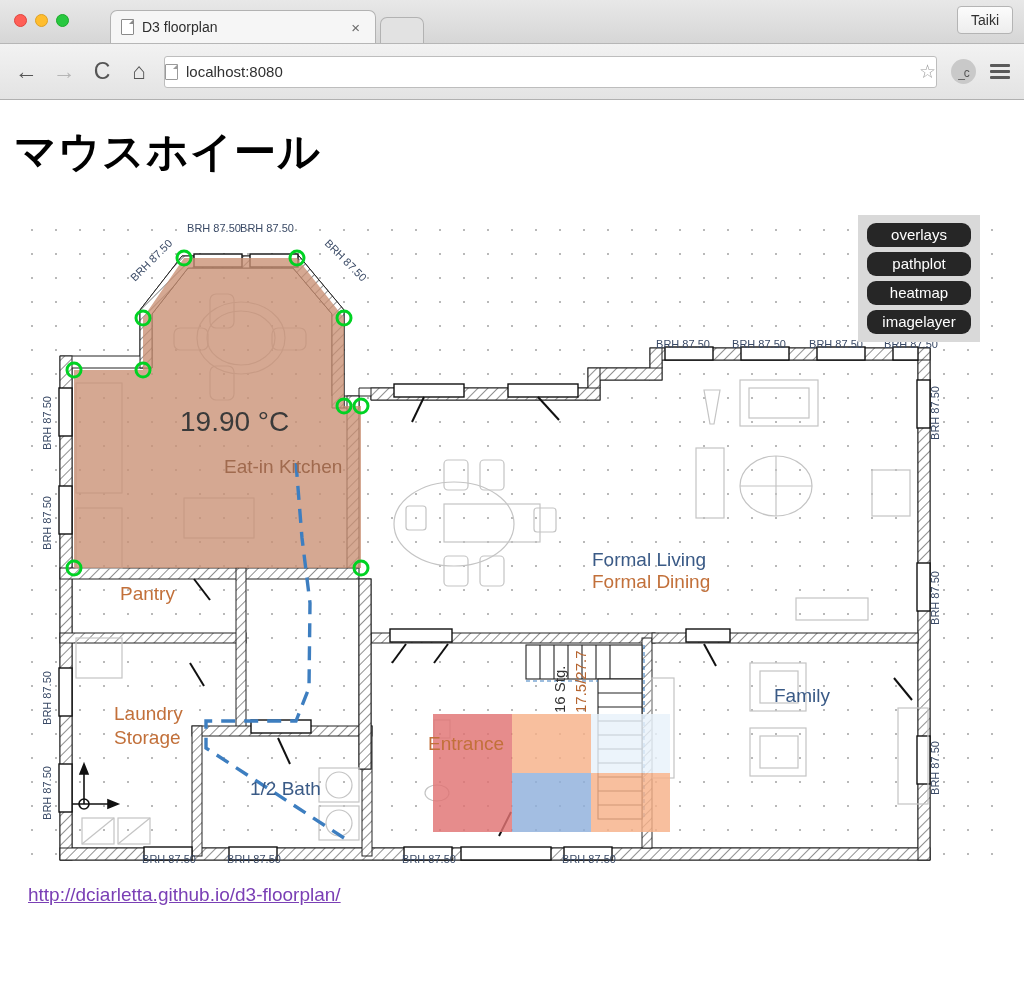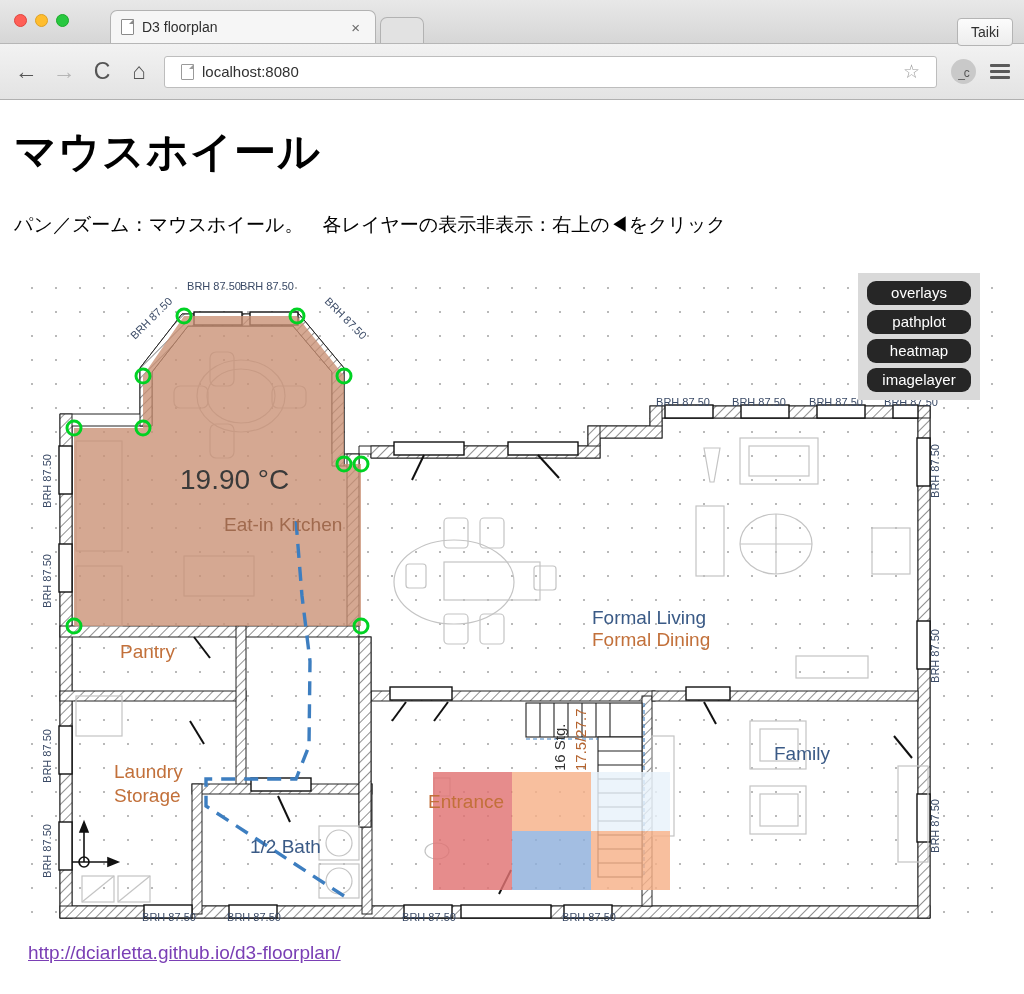--- a/index.html
+++ b/index.html
@@ -47,41 +47,41 @@
   }
   .tab-title { font-size: 14px; color: #2e2e2e; flex: 1; white-space: nowrap; }
   .tab-close { font-size: 15px; color: #6a6a6a; padding: 0 5px; line-height: 1; }
   .newtab {
     width: 44px; height: 26px; margin-left: 4px;
     background: #e2e2e2;
     border: 1px solid #b2b2b2; border-bottom: none;
     border-radius: 7px 7px 0 0;
   }
   .profile-btn {
-    position: absolute; right: 11px; top: 18px;
+    position: absolute; right: 11px; top: 6px;
     padding: 5px 13px;
     font-size: 14px; color: #303030;
     background: linear-gradient(#fcfcfc, #ededed);
     border: 1px solid #b4b4b4; border-radius: 4px;
   }
 
   .toolbar {
     height: 56px;
     background: linear-gradient(#f2f2f2, #e3e3e3);
     border-bottom: 1px solid #b0b0b0;
     display: flex; align-items: center;
     padding: 0 14px; gap: 14px;
   }
   .nav-ico { font-size: 23px; color: #555; line-height: 1; width: 24px; text-align: center; }
   .nav-ico.fwd { color: #b5b5b5; }
   .home-ico { width: 22px; text-align: center; }
   .urlbar {
     flex: 1; height: 32px;
     background: #fff; border: 1px solid #bdbdbd; border-radius: 3px;
-    display: flex; align-items: center; padding: 0 16px; gap: 8px;
+    display: flex; align-items: center; padding: 0 0; gap: 8px;
   }
   .urlbar .page-glyph {
     width: 13px; height: 16px; border: 1px solid #9a9a9a; border-radius: 1px;
     background: #fff; position: relative; flex: none;
   }
   .urlbar .page-glyph::after {
     content: ""; position: absolute; top: -1px; right: -1px;
     border-width: 0 0 5px 5px; border-style: solid;
     border-color: transparent transparent #9a9a9a transparent;
   }
@@ -184,21 +184,20 @@
         <span></span>
         <span></span>
         <span></span>
       </span>
   </div>
 </div>
 
 <div class="page">
 
   <h1 class="page-title">マウスホイール</h1>
-  <div class="subtitle">パン／ズーム：マウスホイール。　各レイヤーの表示非表示：右上の◀をクリック</div>
 
   <div class="map-wrap">
     <div class="grid-bg"></div>
 
     <svg class="floor" viewBox="0 0 996 660" width="996" height="660">
       <defs>
         <pattern id="hatch" width="7" height="7" patternTransform="rotate(45)" patternUnits="userSpaceOnUse">
           <rect width="7" height="7" fill="#ffffff"></rect>
           <line x1="0" y1="0" x2="0" y2="7" stroke="#222" stroke-width="1"></line>
         </pattern>

